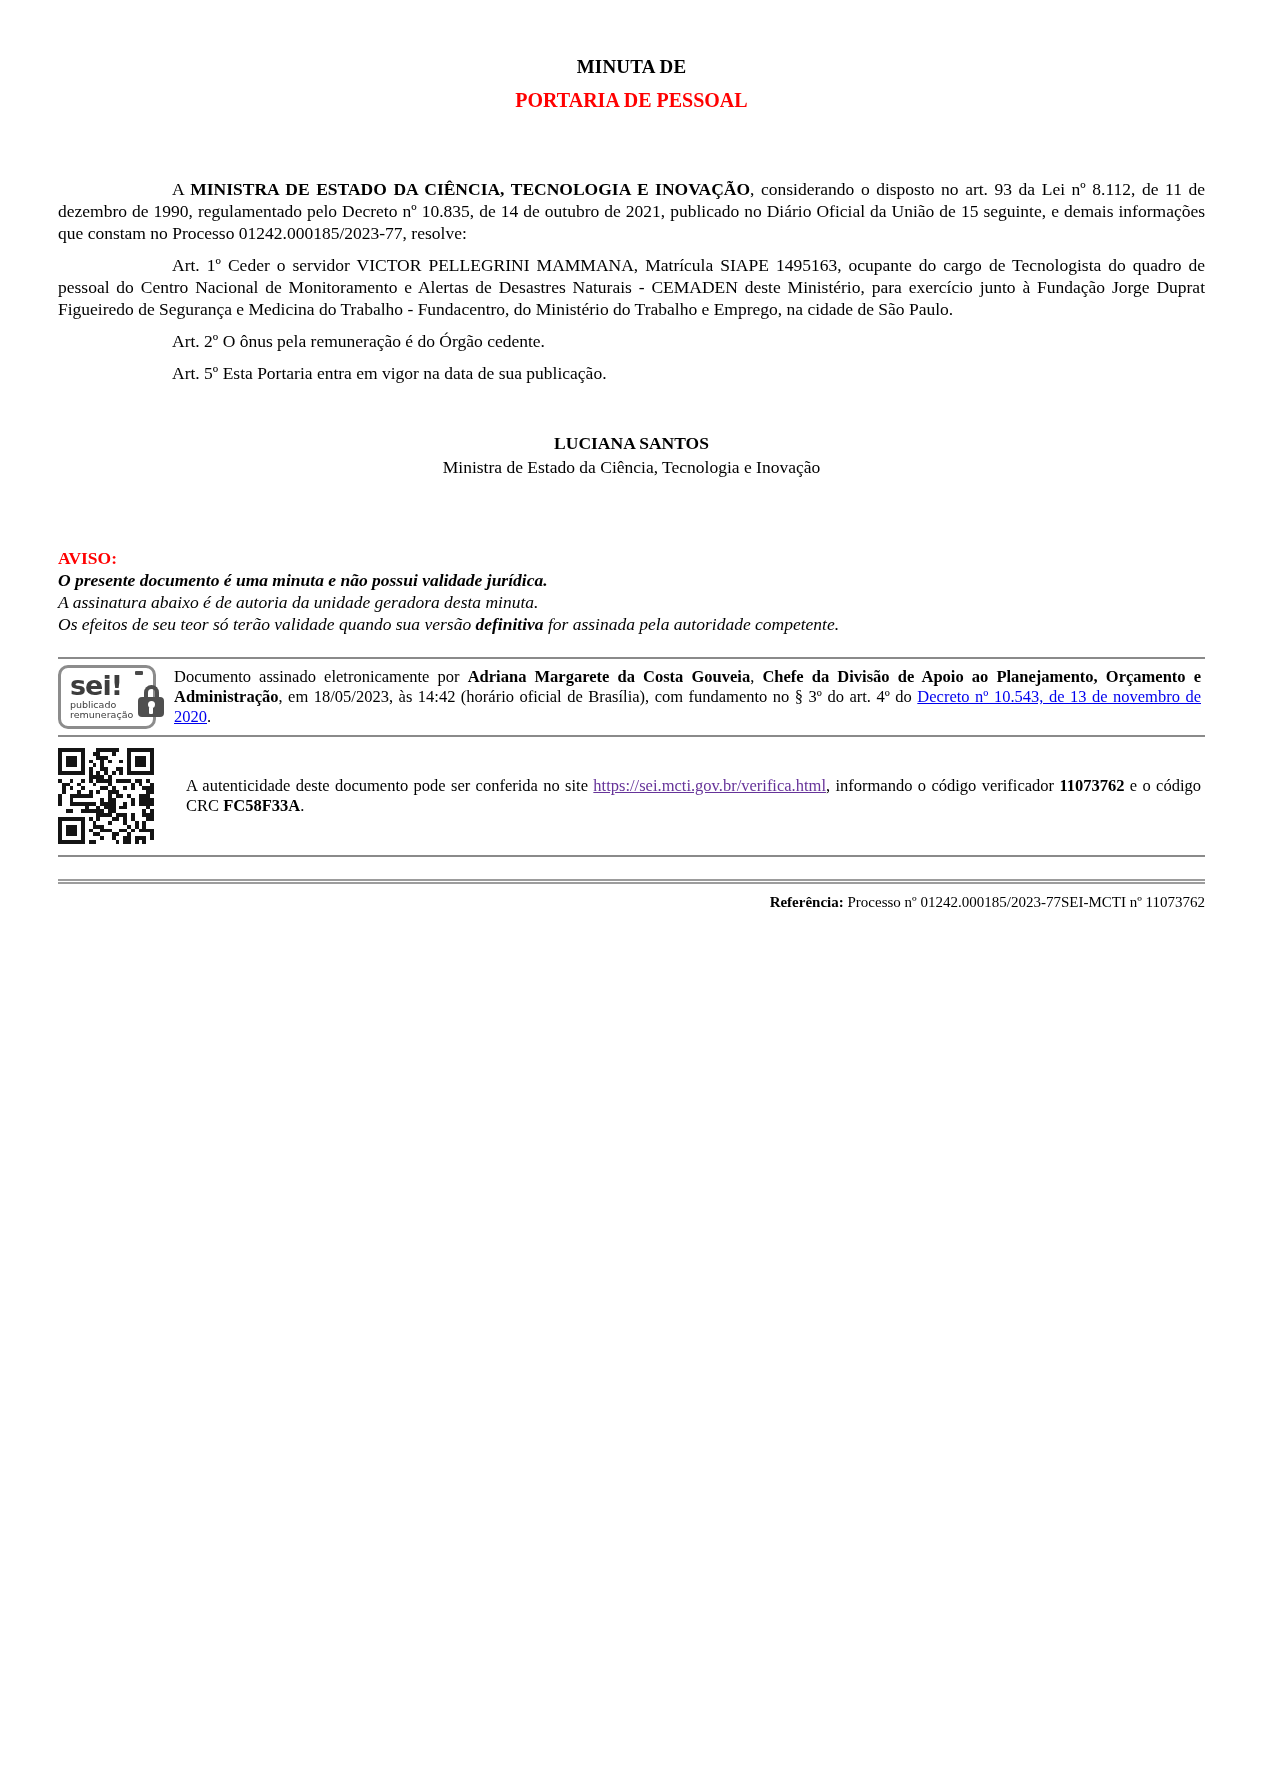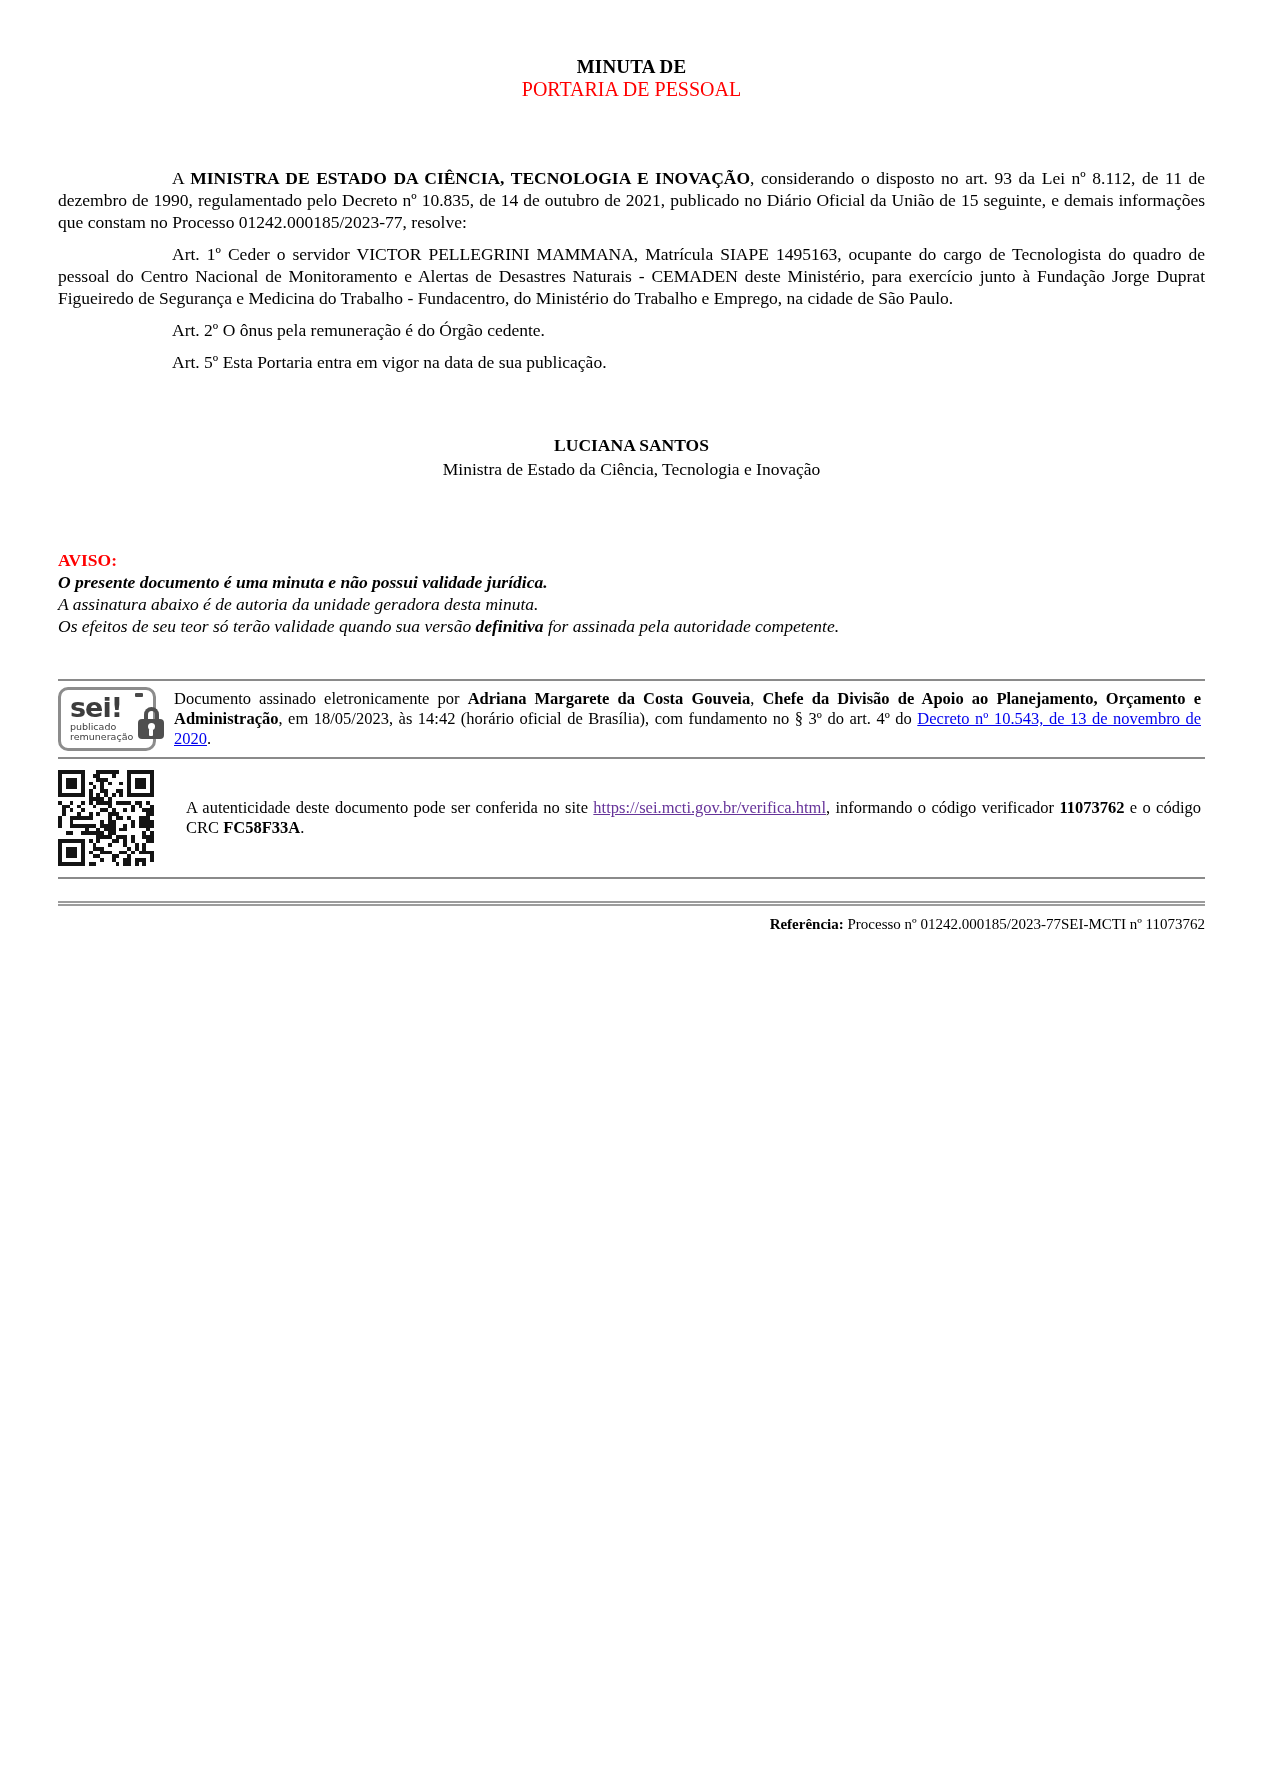--- a/index.html
+++ b/index.html
@@ -4,38 +4,38 @@
 <style>
   * { box-sizing: border-box; }
   html,body { margin:0; padding:0; background:#fff; }
   .page {
     width:1263px; height:1786px; background:#fff; color:#000;
     font-family:"Liberation Serif", serif; position:relative; overflow:hidden;border-radius:15px;
   }
   .content { padding:56px 58px 0 58px; }
 
   .title1 { text-align:center; font-weight:bold; font-size:19px; letter-spacing:.2px; }
-  .title2 { text-align:center; font-weight:normal; font-size:20px; color:#ff0000; }
+  .title2 { text-align:center; font-weight:bold; font-size:20px; margin-top:11px; color:#ff0000; }
 
   .body-text p {
     margin:10px 0 0 0; font-size:17.5px; line-height:22px;
     text-align:justify; text-indent:114px;
   }
   .body-text p.intro { margin-top:66px; }
 
-  .sig { text-align:center; margin-top:60px; font-size:17.5px; line-height:24px; }
+  .sig { text-align:center; margin-top:47px; font-size:17.5px; line-height:24px; }
   .sig-name { font-weight:bold; }
 
   .aviso { margin-top:68px; font-size:17.5px; line-height:22px; }
   .aviso-title { color:#ff0000; font-weight:bold; }
   .aviso-l1 { font-weight:bold; font-style:italic; }
   .aviso-l2, .aviso-l3 { font-style:italic; }
   .aviso-l3 b { font-style:italic; }
 
-  .sig-table { margin-top:42px; border-top:2px solid #8a8a8a; border-bottom:2px solid #8a8a8a; }
+  .sig-table { margin-top:22px; border-top:2px solid #8a8a8a; border-bottom:2px solid #8a8a8a; }
   .sig-row { display:flex; align-items:center; }
   .sig-row.first { border-bottom:2px solid #8a8a8a; min-height:78px; padding:6px 0; }
   .sig-row.second { min-height:118px; padding:10px 0;gap:12px; }
   .icon-cell { width:116px; flex:0 0 116px; display:flex; align-items:center; }
   .text-cell { flex:1; font-size:16.5px; line-height:20px; text-align:justify; padding-right:4px; }
 
   
   .sei-badge {
     width:98px; height:64px; border:3px solid #8c8c8c; border-radius:10px;
     position:relative; background:#fff; display:flex; align-items:center; padding:4px 6px 4px 9px;

